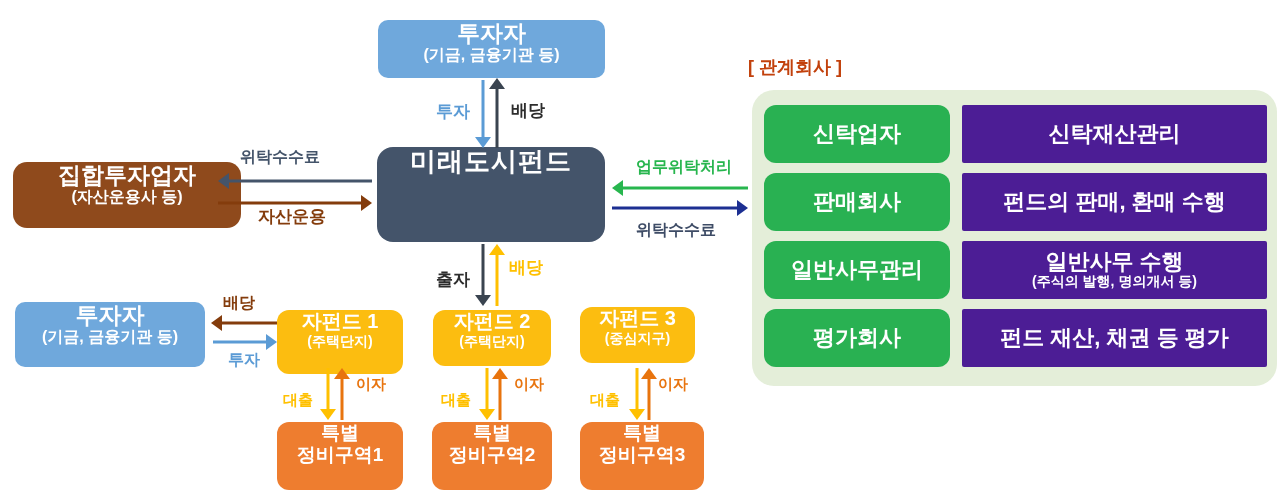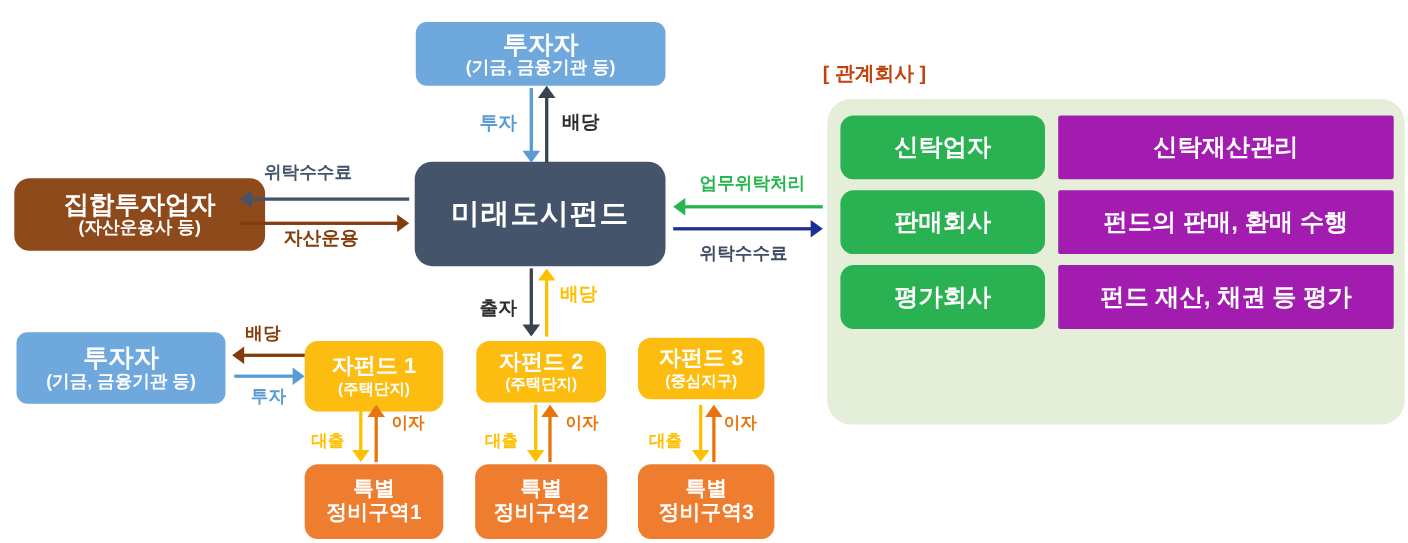--- a/index.html
+++ b/index.html
@@ -1,20 +1,20 @@
 <!DOCTYPE html>
 <html><head>
 <meta charset="utf-8">
 <style>
   html,body{margin:0;padding:0;background:#ffffff;}
   .canvas{
     position:relative;width:1280px;height:494px;background:#ffffff;overflow:hidden;
     font-family:"Liberation Sans","DejaVu Sans",sans-serif;font-weight:700;
   }
-  .box{position:absolute;display:flex;flex-direction:column;align-items:center;justify-content:center;
+  .box{position:absolute;display:flex;flex-direction:column;align-items:center;
        color:#fff;text-align:center;line-height:1.15;}
   .box .t1{font-size:23px;}
   .box .t2{font-size:16px;}
   .blue{background:#6fa8dc;border-radius:10px;}
   .dark{background:#44546a;border-radius:16px;}
   .brown{background:#8f4a1c;border-radius:14px;}
   .yellow{background:#fcbd10;border-radius:12px;}
   .yellow .t1{font-size:20px;}
   .yellow .t2{font-size:14px;}
   .orange{background:#ee7d2f;border-radius:12px;}
@@ -43,21 +43,21 @@
 
   .lbl{position:absolute;white-space:nowrap;font-weight:700;}
 
   
   .panel{position:absolute;left:752px;top:90px;width:525px;height:296px;background:#e4eed9;
          border-radius:22px;box-sizing:border-box;padding:15px 10px 15px 12px;
          display:flex;flex-direction:column;gap:10px;}
   .prow{display:flex;gap:12px;height:58px;flex:0 0 58px;}
   .rlabel{width:186px;flex:0 0 186px;background:#29b152;border-radius:12px;color:#fff;
           display:flex;align-items:center;justify-content:center;font-size:22px;}
-  .rdesc{flex:1;background:#a21caf;border-radius:2px;color:#fff;
+  .rdesc{flex:1;background:#4c1d95;border-radius:2px;color:#fff;
          display:flex;flex-direction:column;align-items:center;justify-content:center;
          font-size:22px;line-height:1.1;text-align:center;}
   .rdesc .sub{font-size:14px;}
   .panel-header{position:absolute;left:748px;top:55px;color:#c2410c;font-size:18px;}
 </style>
 </head>
 <body>
 
 <div class="canvas">
 
@@ -111,20 +111,27 @@
     <div class="prow">
       <div class="rlabel">신탁업자</div>
       <div class="rdesc">
         <div>신탁재산관리</div>
       </div>
     </div>
     <div class="prow">
       <div class="rlabel">판매회사</div>
       <div class="rdesc">
         <div>펀드의 판매, 환매 수행</div>
+      </div>
+    </div>
+    <div class="prow">
+      <div class="rlabel">일반사무관리</div>
+      <div class="rdesc">
+        <div>일반사무 수행</div>
+        <div class="sub">(주식의 발행, 명의개서 등)</div>
       </div>
     </div>
     <div class="prow">
       <div class="rlabel">평가회사</div>
       <div class="rdesc">
         <div>펀드 재산, 채권 등 평가</div>
       </div>
     </div>
   </div>
 

